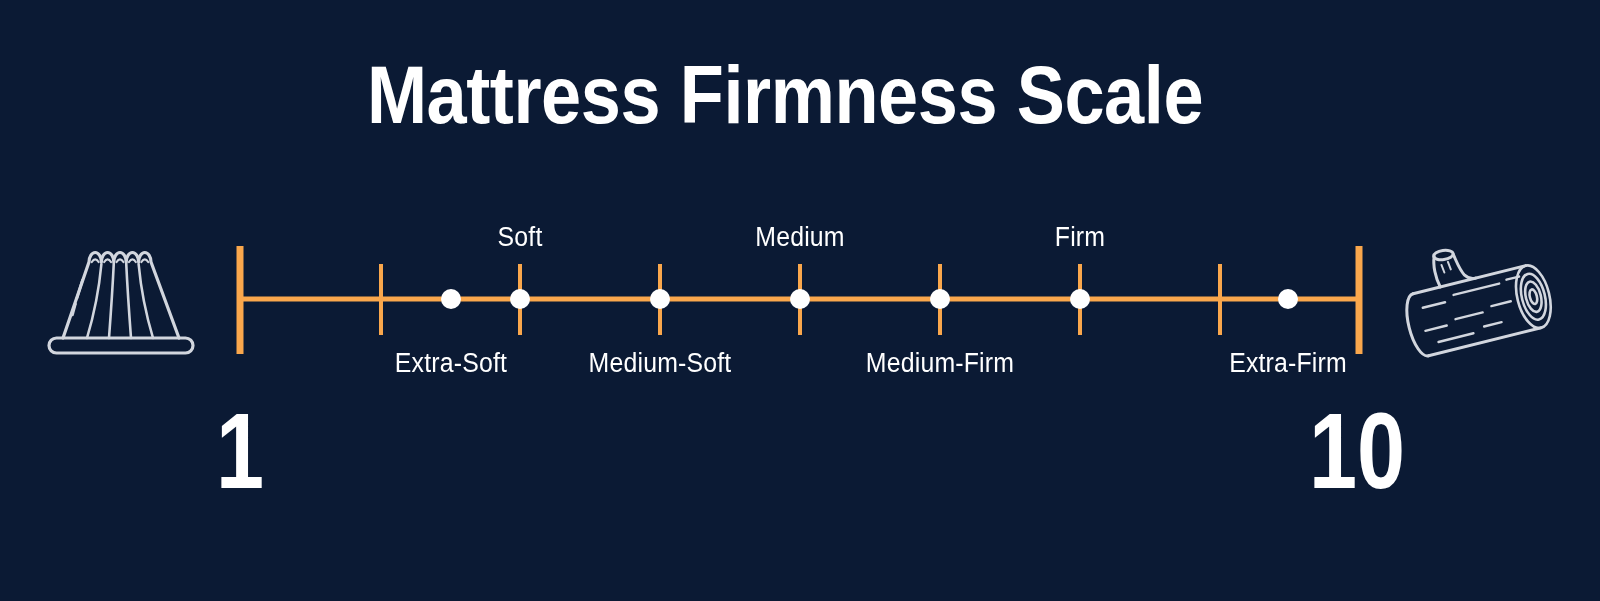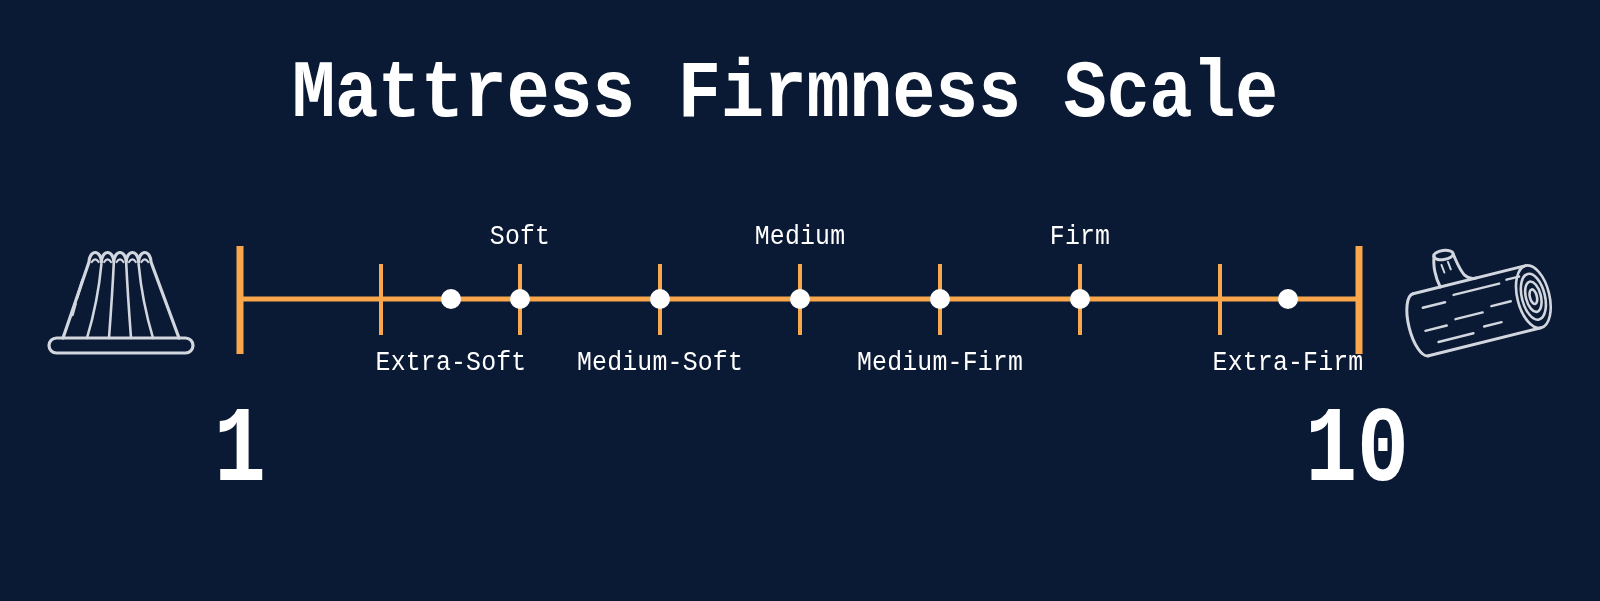--- a/index.html
+++ b/index.html
@@ -6,21 +6,21 @@
     margin: 0;
     padding: 0;
     background: #0B1A34;
   }
   .canvas {
     position: relative;
     width: 1600px;
     height: 601px;
     background: #0B1A34;
     overflow: hidden;
-    font-family: Liberation Mono, monospace;
+    font-family: Liberation Sans, sans-serif;
     color: #FFFFFF;
   }
   .title {
     position: absolute;
     top: 54px;
     left: 785px;
     transform: translateX(-50%) scaleX(0.88);
     transform-origin: center;
     font-size: 82px;
     font-weight: bold;

